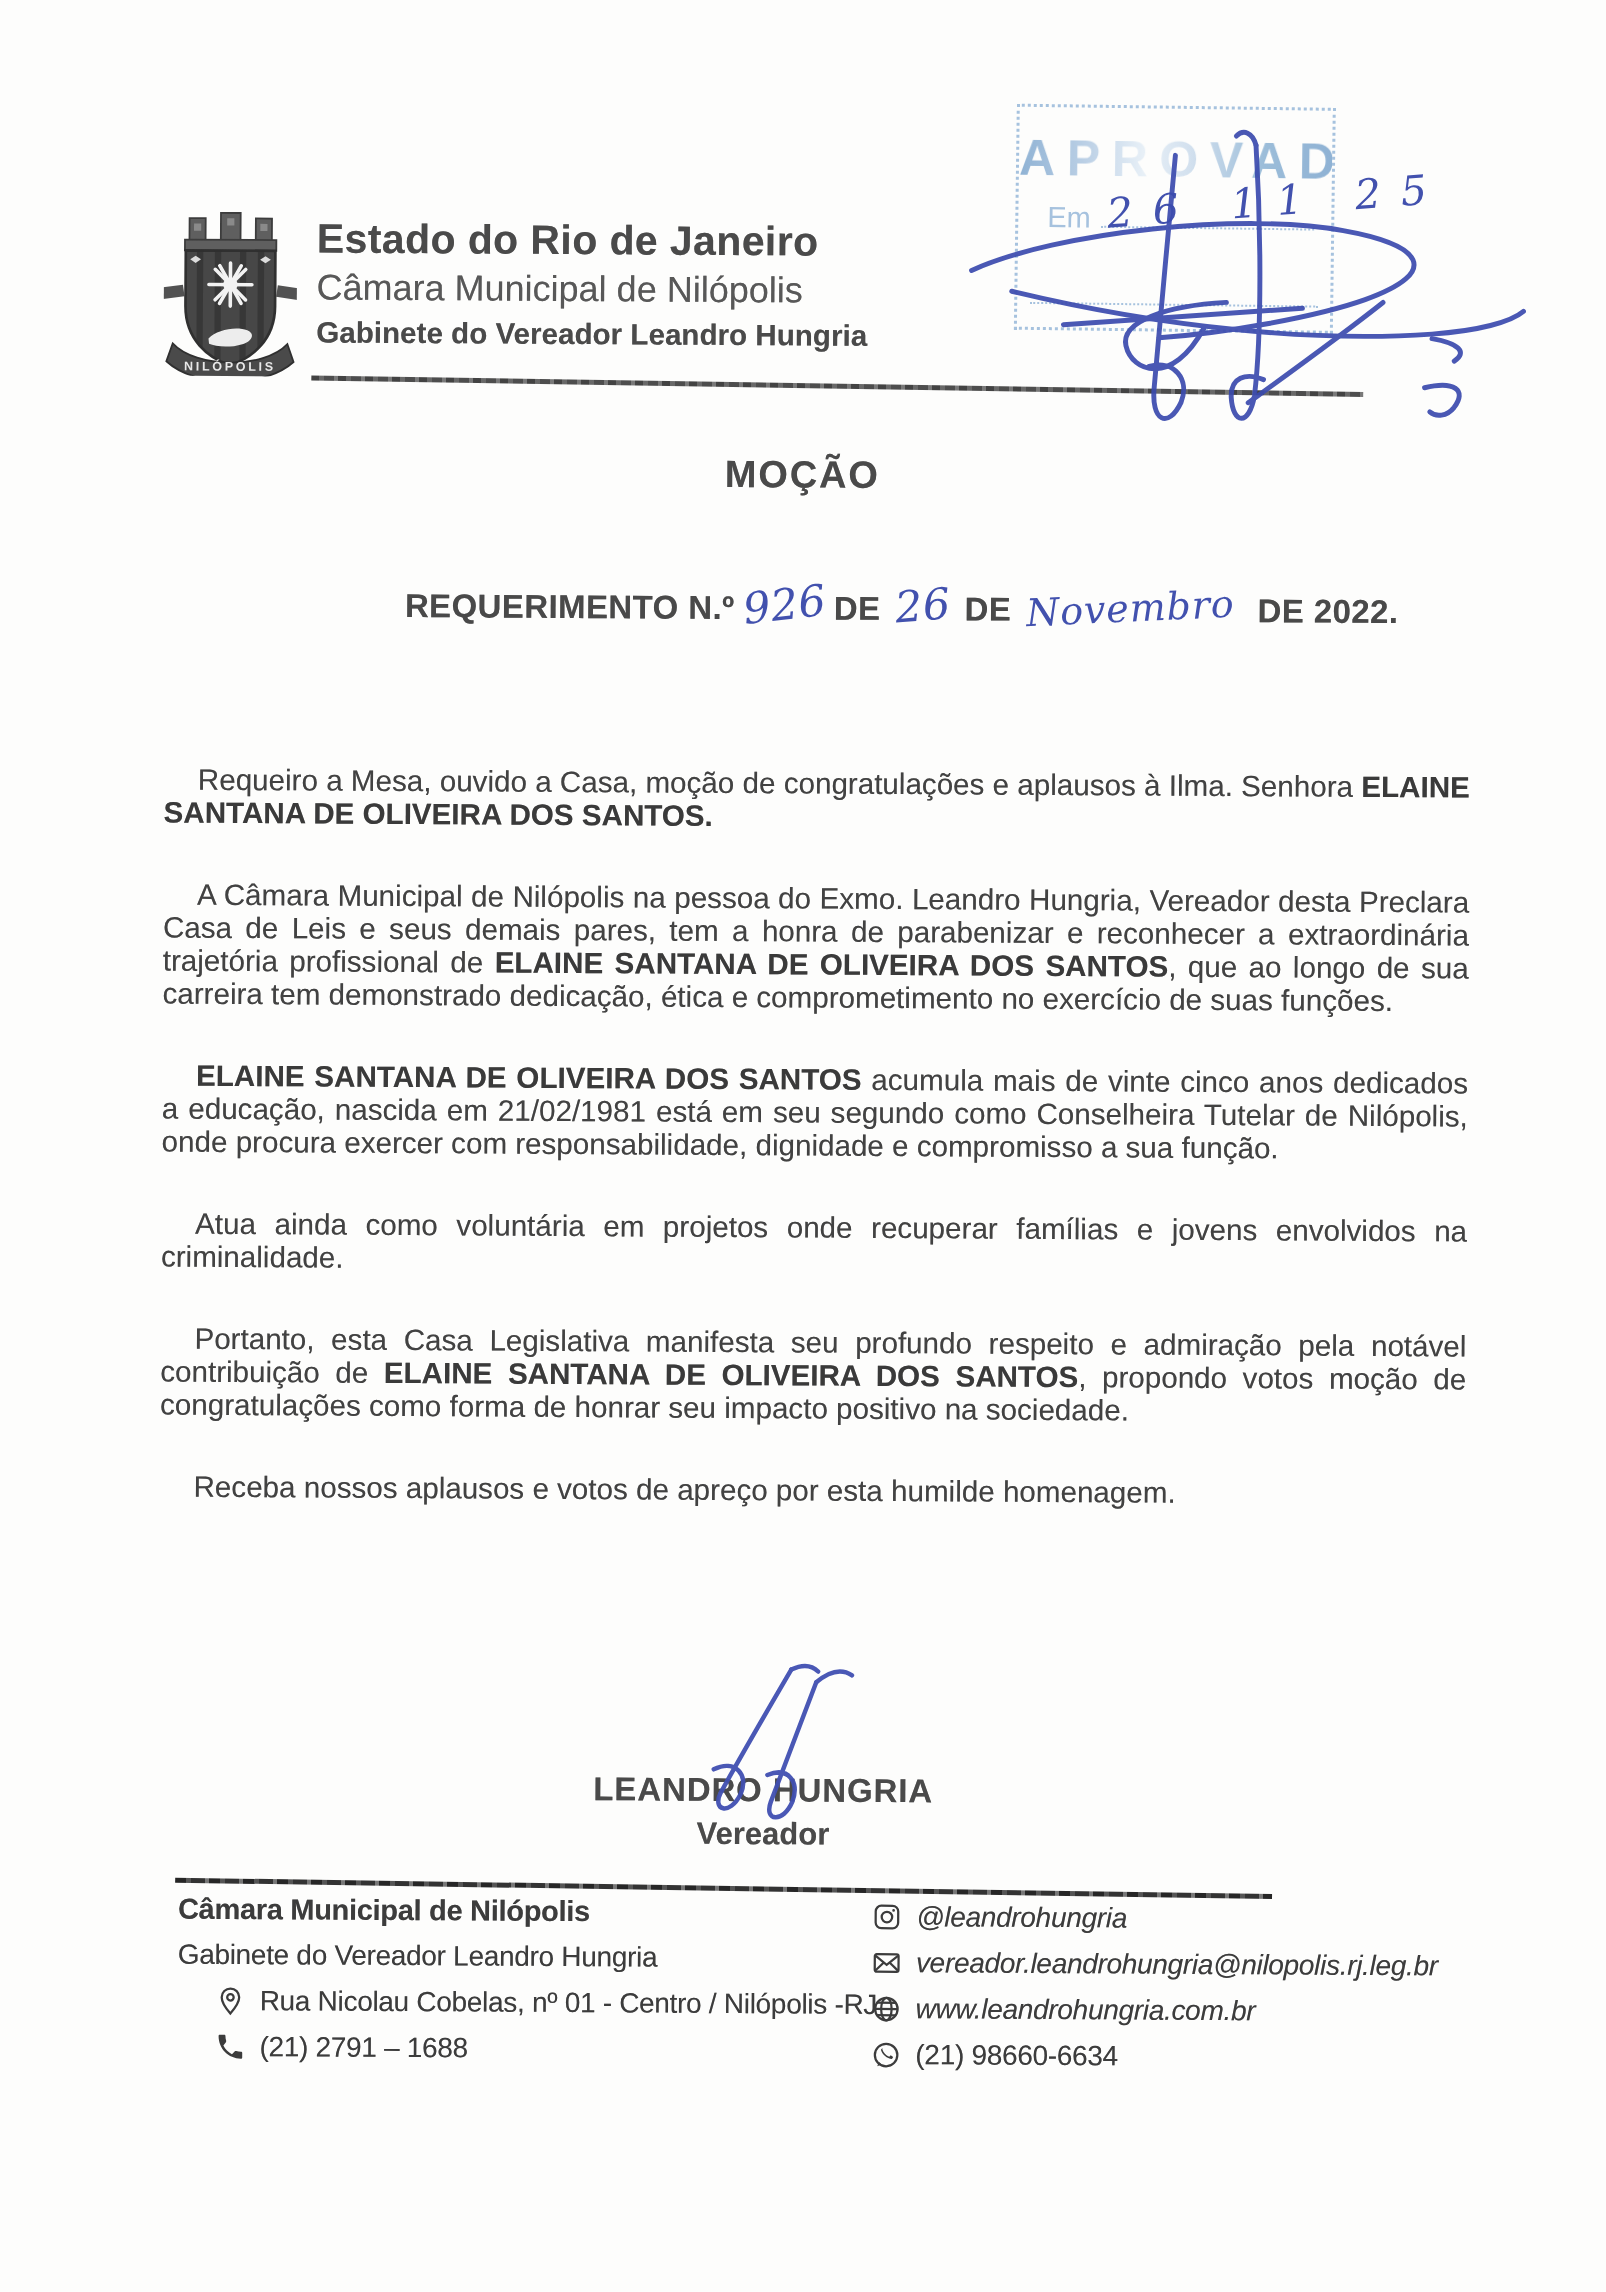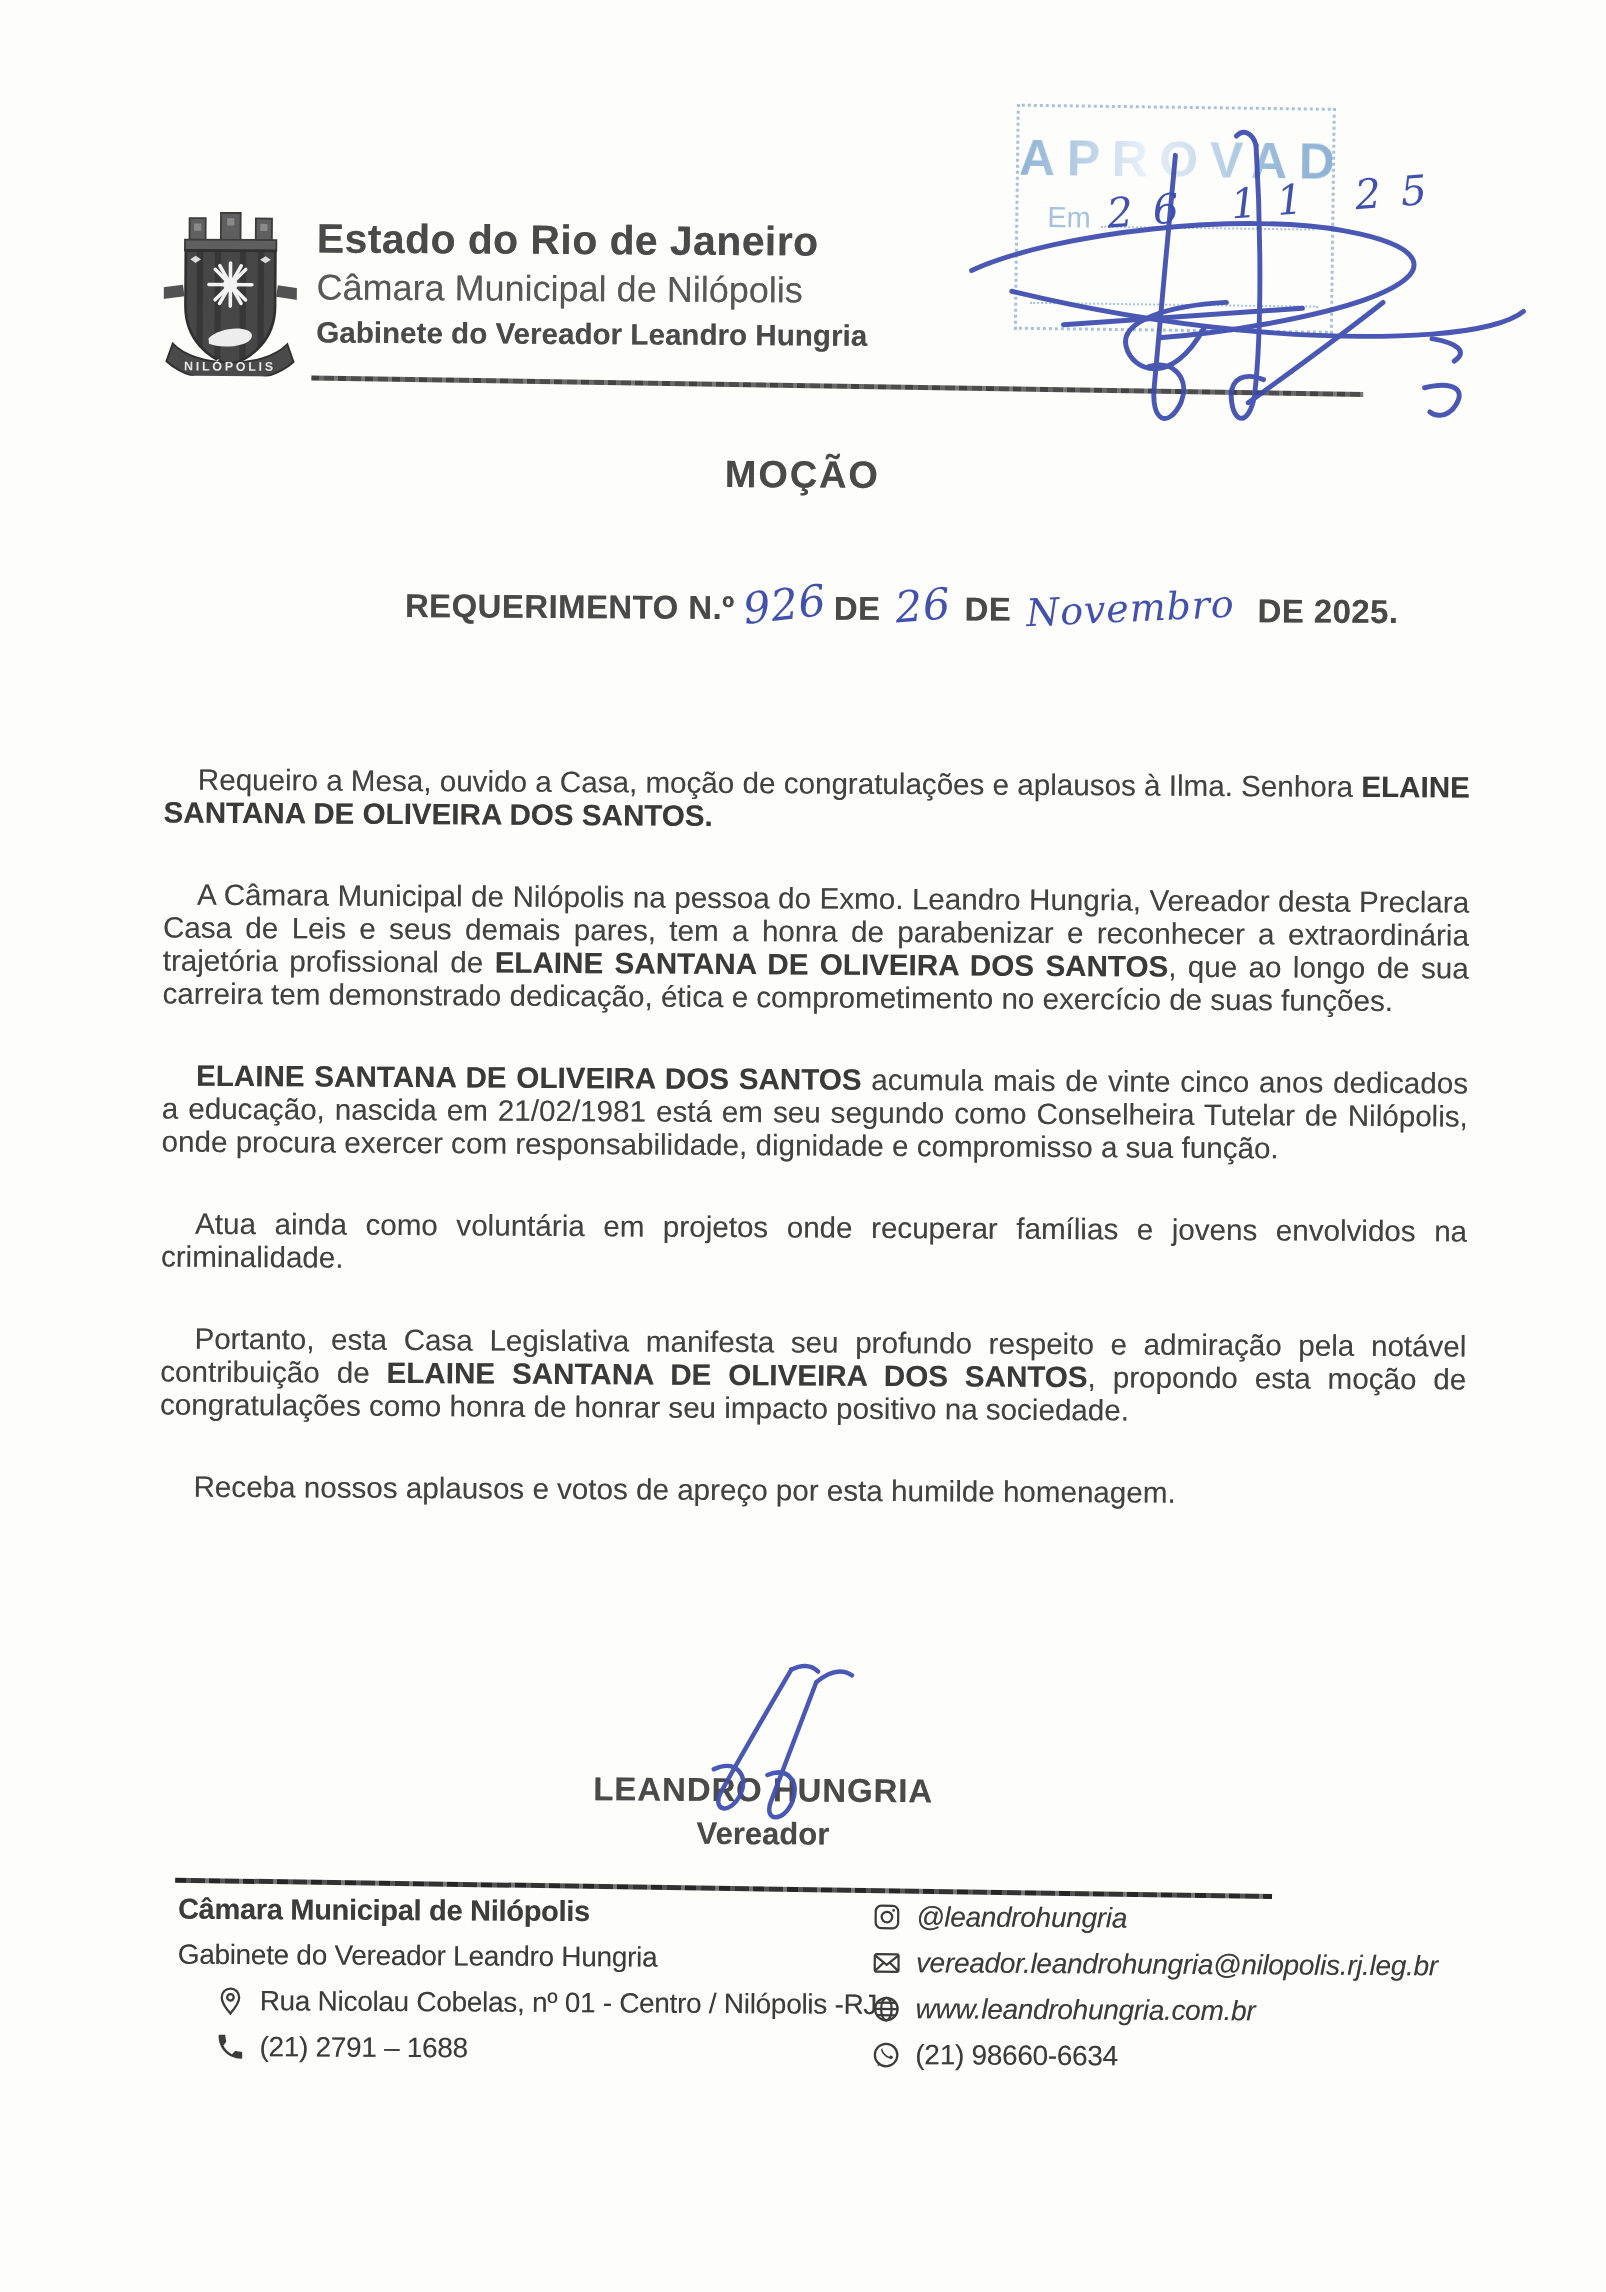--- a/index.html
+++ b/index.html
@@ -173,29 +173,29 @@
 
     <div class="doc-title">MOÇÃO</div>
 
     <div class="req-line">
       <span>REQUERIMENTO N.º</span>
       <span class="hand req-num">926</span>
       <span>DE</span>
       <span class="hand req-day">26</span>
       <span>DE</span>
       <span class="hand req-month">Novembro</span>
-      <span>DE 2025.</span>
+      <span>DE 2022.</span>
     </div>
 
     <main class="body-text">
       <p><span>Requeiro a Mesa, ouvido a Casa, moção de congratulações e aplausos à Ilma. Senhora </span><b>ELAINE SANTANA DE OLIVEIRA DOS SANTOS.</b></p>
       <p><span>A Câmara Municipal de Nilópolis na pessoa do Exmo. Leandro Hungria, Vereador desta Preclara Casa de Leis e seus demais pares, tem a honra de parabenizar e reconhecer a extraordinária trajetória profissional de </span><b>ELAINE SANTANA DE OLIVEIRA DOS SANTOS</b><span>, que ao longo de sua carreira tem demonstrado dedicação, ética e comprometimento no exercício de suas funções.</span></p>
       <p><b>ELAINE SANTANA DE OLIVEIRA DOS SANTOS</b><span> acumula mais de vinte cinco anos dedicados a educação, nascida em 21/02/1981 está em seu segundo como Conselheira Tutelar de Nilópolis, onde procura exercer com responsabilidade, dignidade e compromisso a sua função.</span></p>
       <p><span>Atua ainda como voluntária em projetos onde recuperar famílias e jovens envolvidos na criminalidade.</span></p>
-      <p><span>Portanto, esta Casa Legislativa manifesta seu profundo respeito e admiração pela notável contribuição de </span><b>ELAINE SANTANA DE OLIVEIRA DOS SANTOS</b><span>, propondo esta moção de congratulações como honra de honrar seu impacto positivo na sociedade.</span></p>
+      <p><span>Portanto, esta Casa Legislativa manifesta seu profundo respeito e admiração pela notável contribuição de </span><b>ELAINE SANTANA DE OLIVEIRA DOS SANTOS</b><span>, propondo votos moção de congratulações como forma de honrar seu impacto positivo na sociedade.</span></p>
       <p><span>Receba nossos aplausos e votos de apreço por esta humilde homenagem.</span></p>
     </main>
 
     <div class="sig-block">
       <svg class="small-signature" viewBox="0 0 240 180" fill="none" stroke="#4150b2" stroke-width="5" stroke-linecap="round" opacity=".95">
         <path d="M150 8 C120 60, 86 120, 72 146 C62 166, 82 172, 94 148 C104 126, 88 108, 64 120"></path>
         <path d="M178 22 C160 70, 138 130, 128 156 C120 178, 142 180, 152 156 C160 134, 148 116, 124 126"></path>
         <path d="M150 8 C162 2, 172 2, 180 10"></path>
         <path d="M178 22 C192 10, 206 6, 218 14"></path>
       </svg>

